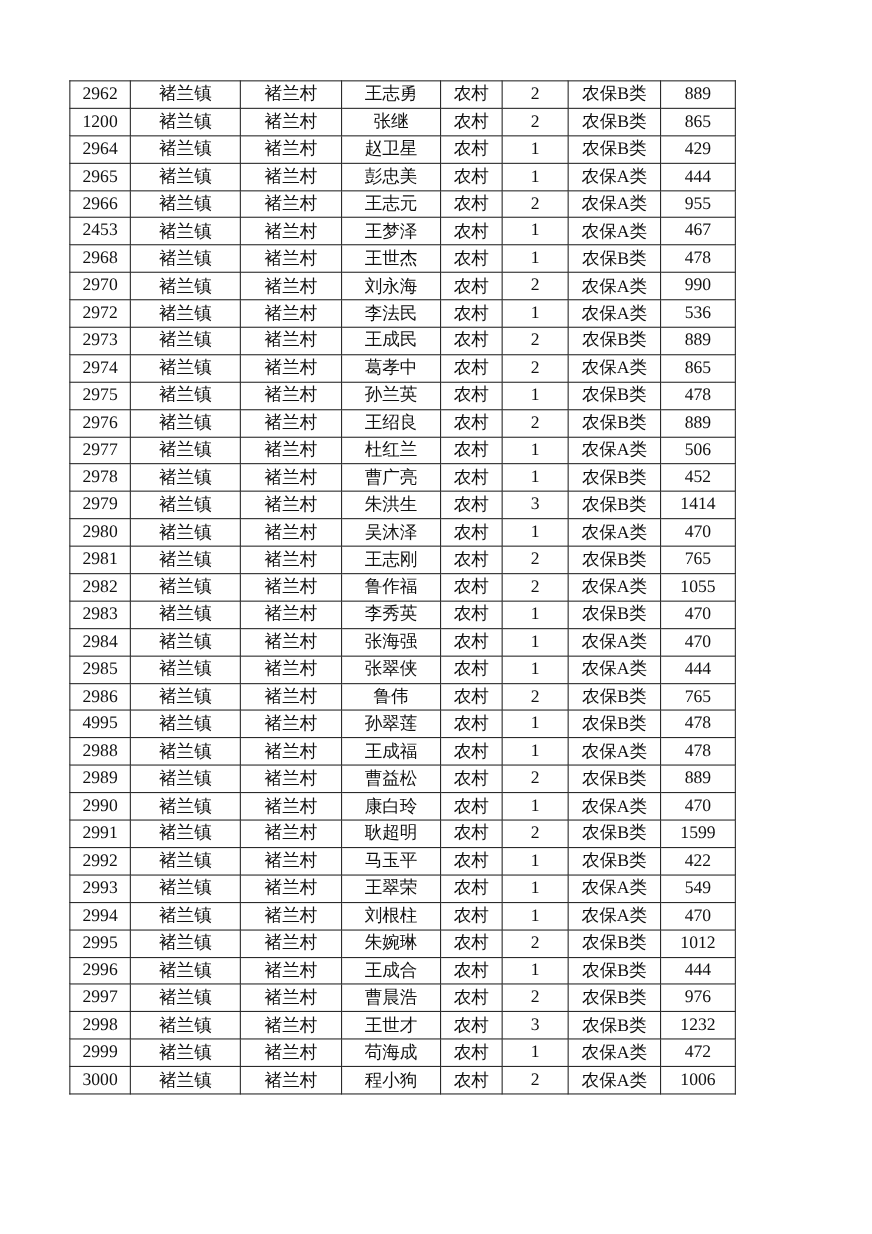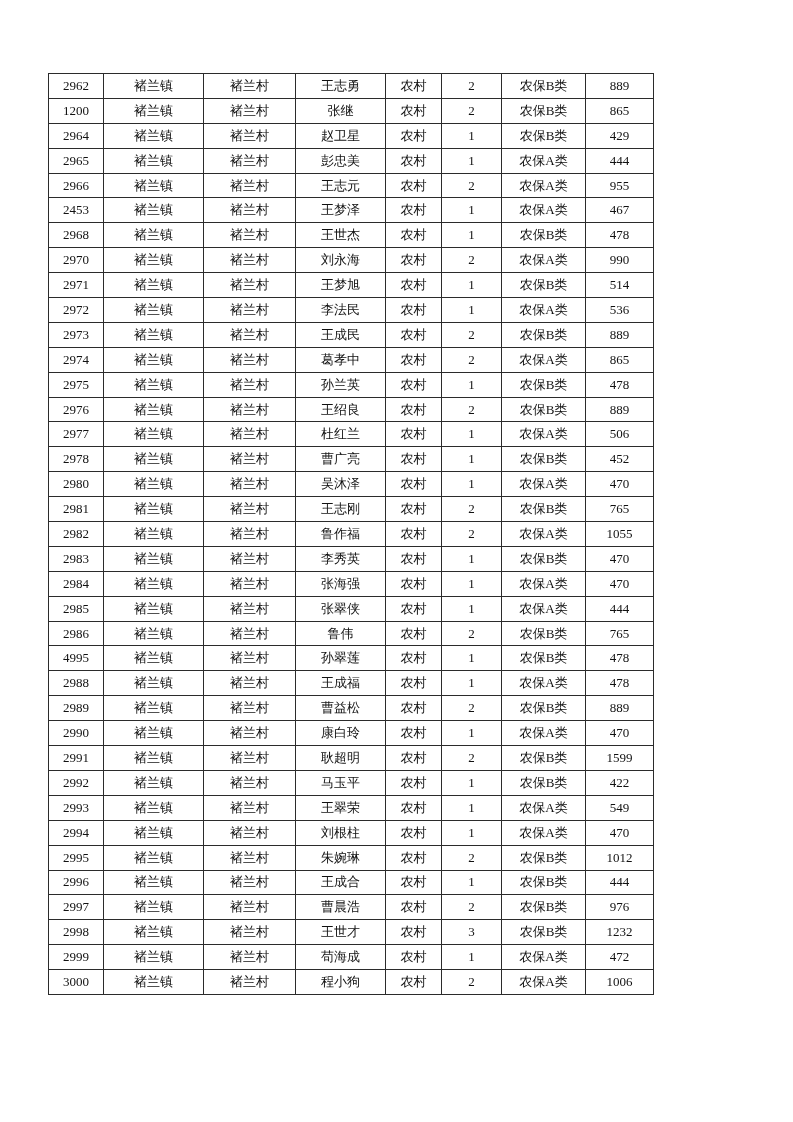--- a/index.html
+++ b/index.html
@@ -18,26 +18,26 @@
   .page {
     position: absolute;
     left: 0;
     top: 0;
     width: 793px;
     height: 1122px;
     background: #ffffff;
   }
   table.records {
     position: absolute;
-    left: 48px;
+    left: 63px;
     top: 73px;
     width: 605px;
     border-collapse: collapse;
     table-layout: fixed;
-    font-size: 13px;
+    font-size: 16px;
   }
   table.records td {
     border: 1px solid #2b2b2b;
     height: 23.9px;
     padding: 0 2px;
     text-align: center;
     vertical-align: middle;
     white-space: nowrap;
     overflow: hidden;
     color: #111111;
@@ -142,30 +142,20 @@
           <td>2970</td>
           <td>褚兰镇</td>
           <td>褚兰村</td>
           <td>刘永海</td>
           <td>农村</td>
           <td>2</td>
           <td>农保A类</td>
           <td>990</td>
         </tr>
         <tr>
-          <td>2971</td>
-          <td>褚兰镇</td>
-          <td>褚兰村</td>
-          <td>王梦旭</td>
-          <td>农村</td>
-          <td>1</td>
-          <td>农保B类</td>
-          <td>514</td>
-        </tr>
-        <tr>
           <td>2972</td>
           <td>褚兰镇</td>
           <td>褚兰村</td>
           <td>李法民</td>
           <td>农村</td>
           <td>1</td>
           <td>农保A类</td>
           <td>536</td>
         </tr>
         <tr>
@@ -220,20 +210,30 @@
         </tr>
         <tr>
           <td>2978</td>
           <td>褚兰镇</td>
           <td>褚兰村</td>
           <td>曹广亮</td>
           <td>农村</td>
           <td>1</td>
           <td>农保B类</td>
           <td>452</td>
+        </tr>
+        <tr>
+          <td>2979</td>
+          <td>褚兰镇</td>
+          <td>褚兰村</td>
+          <td>朱洪生</td>
+          <td>农村</td>
+          <td>3</td>
+          <td>农保B类</td>
+          <td>1414</td>
         </tr>
         <tr>
           <td>2980</td>
           <td>褚兰镇</td>
           <td>褚兰村</td>
           <td>吴沐泽</td>
           <td>农村</td>
           <td>1</td>
           <td>农保A类</td>
           <td>470</td>

